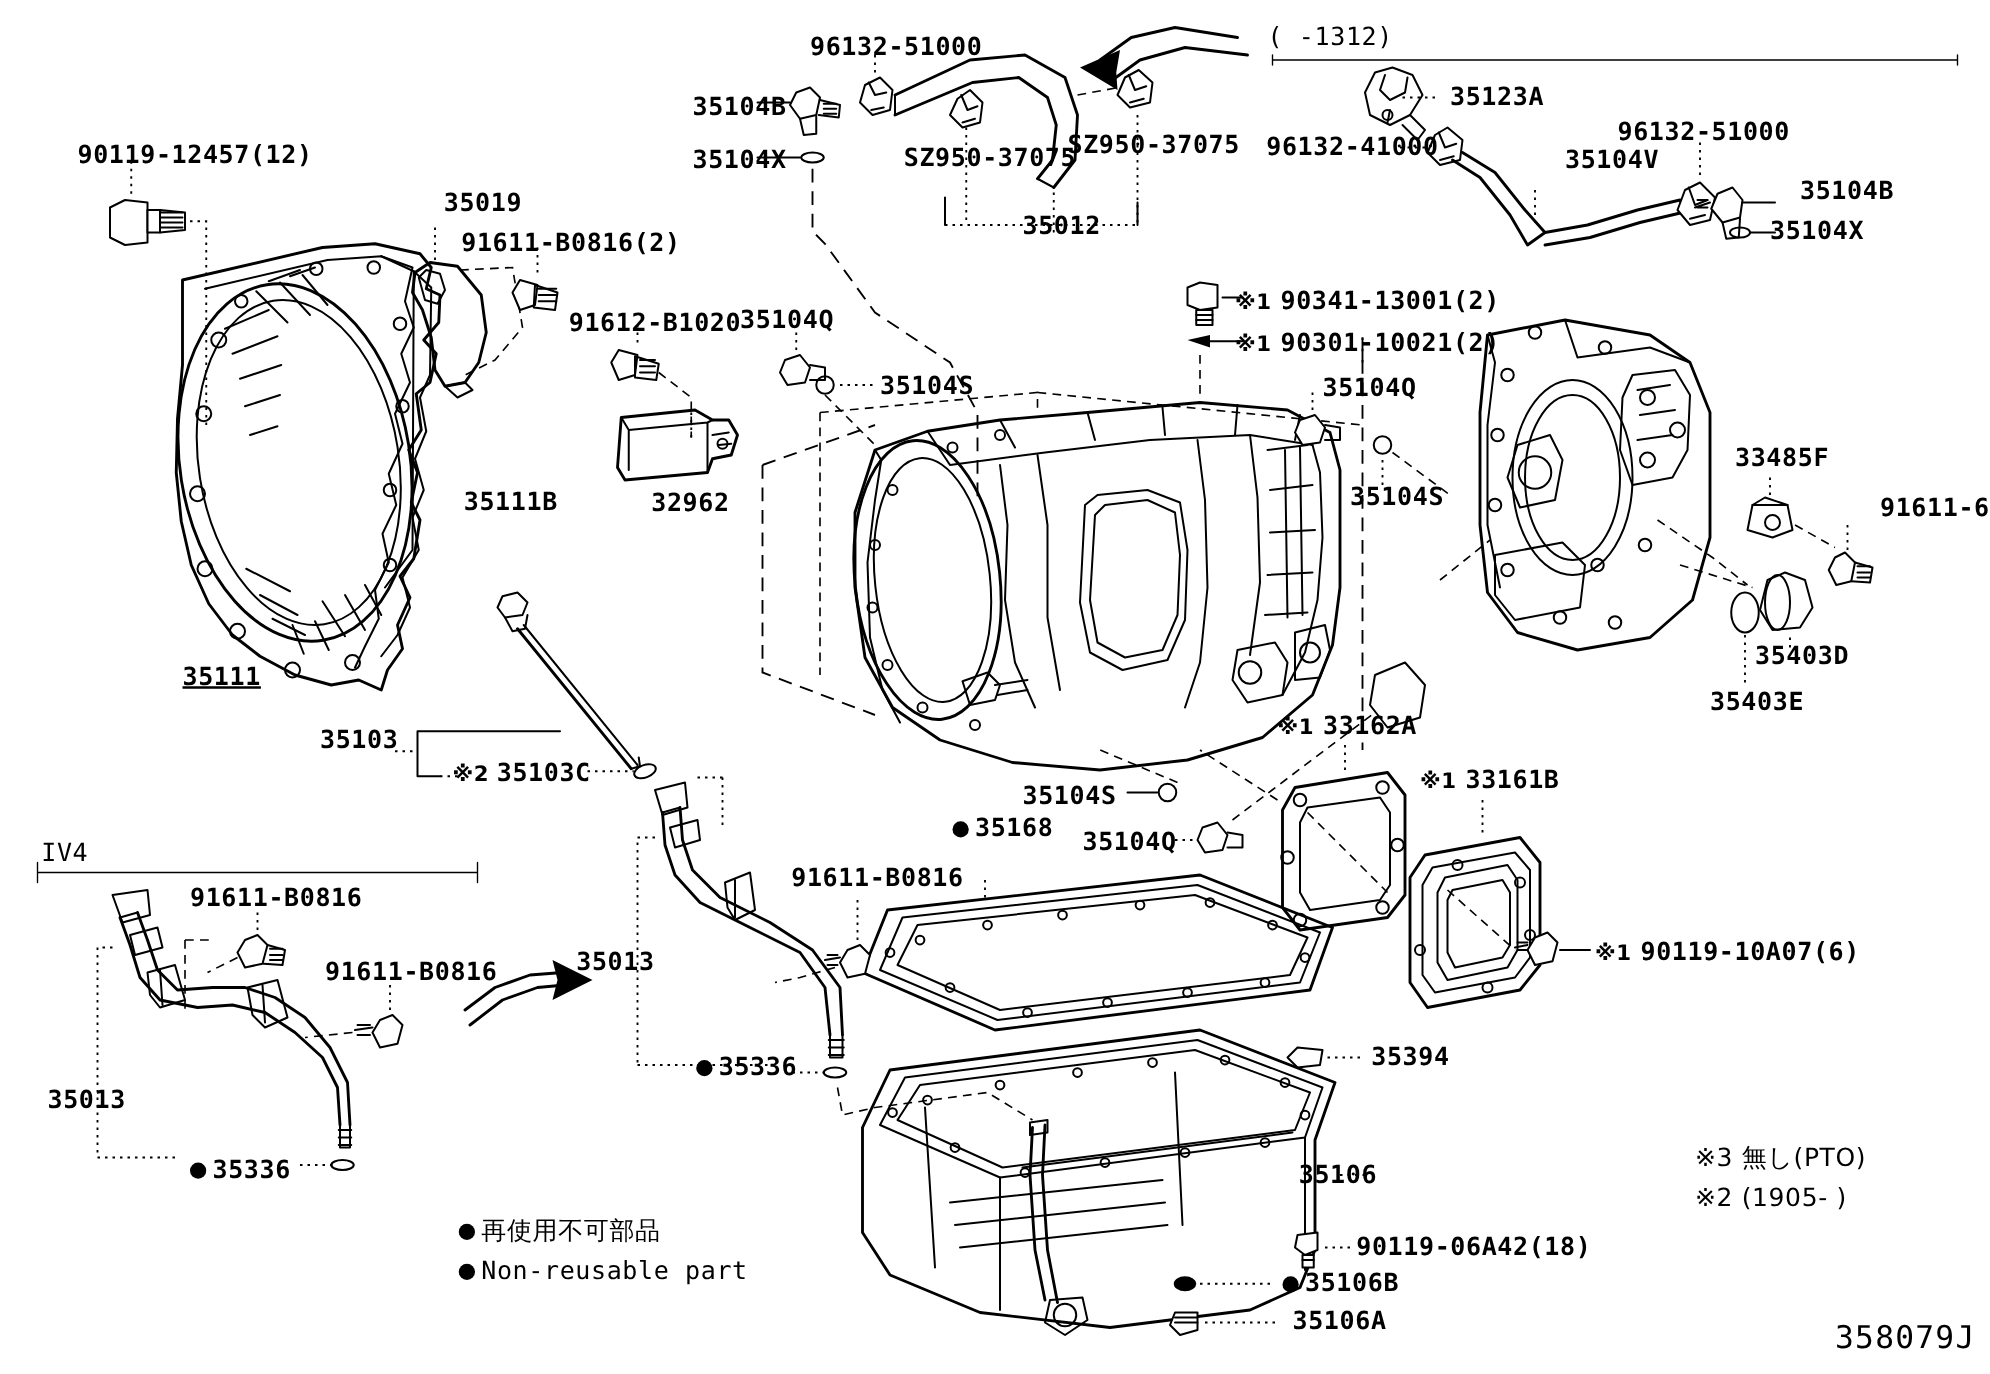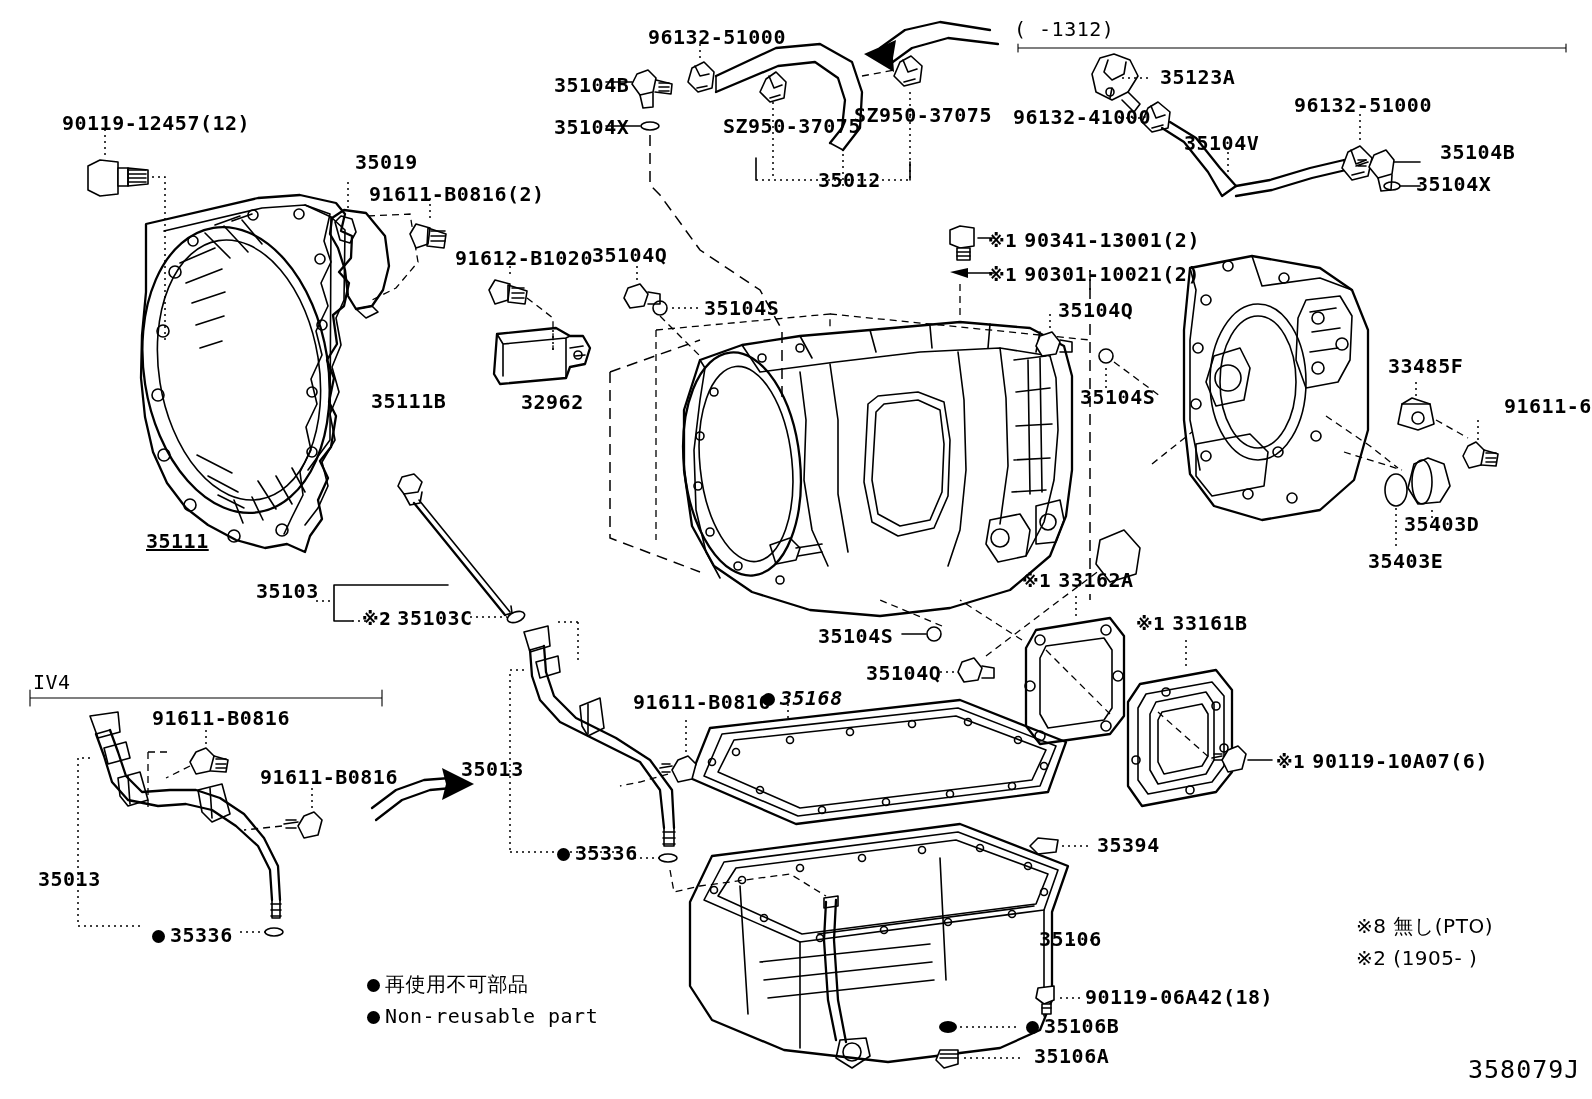--- a/index.html
+++ b/index.html
@@ -580,21 +580,21 @@
   <div class="lbl" style="left:648px;top:27px;">96132-51000</div>
   <div class="lbl" style="left:554px;top:75px;">35104B</div>
   <div class="lbl" style="left:554px;top:117px;">35104X</div>
   <div class="lbl" style="left:723px;top:116px;">SZ950-37075</div>
   <div class="lbl" style="left:854px;top:105px;">SZ950-37075</div>
   <div class="lbl" style="left:818px;top:170px;">35012</div>
 
   <div class="lbl plain" style="left:1014px;top:19px;">( -1312)</div>
   <div class="lbl" style="left:1160px;top:67px;">35123A</div>
   <div class="lbl" style="left:1013px;top:107px;">96132-41000</div>
-  <div class="lbl" style="left:1184px;top:117px;margin-top:16px;">35104V</div>
+  <div class="lbl" style="left:1252px;top:117px;">35104V</div>
   <div class="lbl" style="left:1294px;top:95px;">96132-51000</div>
   <div class="lbl" style="left:1440px;top:142px;">35104B</div>
   <div class="lbl" style="left:1416px;top:174px;">35104X</div>
 
   <div class="lbl" style="left:592px;top:245px;">35104Q</div>
   <div class="lbl" style="left:704px;top:298px;">35104S</div>
 
   <div class="lbl" style="left:988px;top:230px;">
     <span class="note-star">※1</span><span style="margin-left:7px;">90341-13001(2)</span>
   </div>
@@ -619,21 +619,21 @@
   <div class="lbl" style="left:1136px;top:613px;">
     <span class="note-star">※1</span><span style="margin-left:7px;text-align:center;">33161B</span>
   </div>
   <div class="lbl" style="left:1276px;top:751px;">
     <span class="note-star">※1</span><span style="margin-left:7px;">90119-10A07(6)</span>
   </div>
 
   <div class="lbl" style="left:1097px;top:835px;">35394</div>
 
   <div class="lbl" style="left:633px;top:692px;">91611-B0816</div>
-  <div class="lbl" style="left:762px;top:688px;font-style:italic;">
+  <div class="lbl" style="left:762px;top:652px;">
     <span class="dot"></span><span>35168</span>
   </div>
   <div class="lbl" style="left:461px;top:759px;">35013</div>
   <div class="lbl" style="left:557px;top:843px;">
     <span class="dot"></span><span>35336</span>
   </div>
 
   <div class="lbl" style="left:1039px;top:929px;">35106</div>
   <div class="lbl" style="left:1085px;top:987px;">90119-06A42(18)</div>
   <div class="lbl" style="left:1026px;top:1016px;">
@@ -649,18 +649,18 @@
     <span class="dot"></span><span>35336</span>
   </div>
 
   <div class="lbl jp" style="left:367px;top:974px;font-size:20px;">
     <span class="dot"></span><span>再使用不可部品</span>
   </div>
   <div class="lbl plain" style="left:367px;top:1006px;font-size:20px;">
     <span class="dot"></span><span>Non-reusable part</span>
   </div>
 
-  <div class="lbl jp plain" style="left:1356px;top:916px;font-size:20px;font-weight:400;">※8  無し(PTO)</div>
+  <div class="lbl jp plain" style="left:1356px;top:916px;font-size:20px;font-weight:400;">※3  無し(PTO)</div>
   <div class="lbl jp plain" style="left:1356px;top:948px;font-size:20px;font-weight:400;">※2 (1905-      )</div>
 
   <div class="lbl id" style="left:1468px;top:1057px;">358079J</div>
 
 </div>
 
 </body></html>

